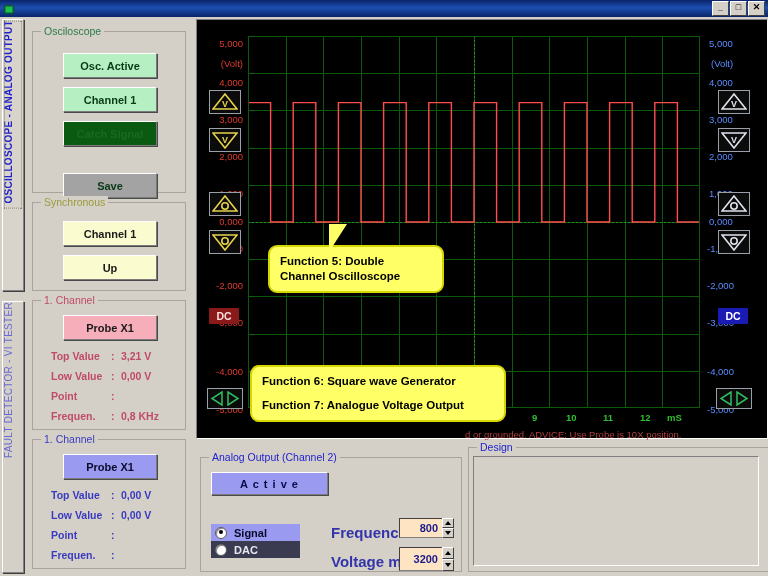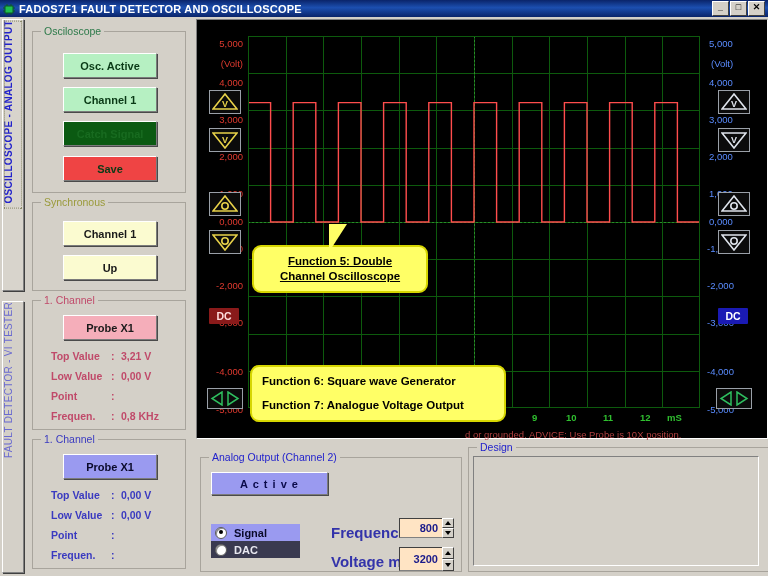--- a/index.html
+++ b/index.html
@@ -194,21 +194,20 @@
             <line x1="1" y1="8" x2="3" y2="8"></line>
           <line x1="11" y1="5" x2="13" y2="5"></line>
             <line x1="11" y1="8" x2="13" y2="8"></line>
           <line x1="5" y1="1" x2="5" y2="3"></line>
             <line x1="9" y1="1" x2="9" y2="3"></line>
           <line x1="5" y1="10" x2="5" y2="12"></line>
             <line x1="9" y1="10" x2="9" y2="12"></line>
         </g>
       </svg>
     </div>
-    <div class="tb-title">FADOS7F1   FAULT DETECTOR AND OSCILLOSCOPE</div>
     <div class="tb-spacer"></div>
     <div class="tb-btns">
       <div class="tb-btn">_</div>
       <div class="tb-btn">□</div>
       <div class="tb-btn">✕</div>
     </div>
   </div>
 
   <div class="winbody">
 
@@ -221,21 +220,21 @@
       </div>
     </div>
 
     <div class="leftpanel">
 
       <div class="gbox" style="left:8px;top:12px;width:152px;height:160px;">
         <div class="cap" style="color:#2d7a4a;">Osciloscope</div>
         <div class="btn" style="left:30px;top:21px;width:92px;height:23px;background:#b6f0c2;color:#0a3a16;">Osc. Active</div>
         <div class="btn" style="left:30px;top:55px;width:92px;height:23px;background:#b6f0c2;color:#0a3a16;">Channel 1</div>
         <div class="btn" style="left:30px;top:89px;width:92px;height:23px;background:#0b5a12;color:#186b20;">Catch Signal</div>
-        <div class="btn" style="left:30px;top:124px;width:92px;height:23px;background:#ef4444;color:#0a3a16;">Save</div>
+        <div class="btn" style="left:30px;top:141px;width:92px;height:23px;background:#a3a3a3;color:#0a3a16;">Save</div>
       </div>
 
       <div class="gbox" style="left:8px;top:183px;width:152px;height:87px;">
         <div class="cap" style="color:#9a9a3a;">Synchronous</div>
         <div class="btn" style="left:30px;top:18px;width:92px;height:23px;background:#fbfbd0;color:#1a1a1a;">Channel 1</div>
         <div class="btn" style="left:30px;top:52px;width:92px;height:23px;background:#fbfbd0;color:#1a1a1a;">Up</div>
       </div>
 
       <div class="gbox" style="left:8px;top:281px;width:152px;height:128px;">
         <div class="cap" style="color:#c04a6a;">1. Channel</div>
@@ -406,21 +405,21 @@
       <div class="ax x" style="left:261px;top:392px;">7</div>
       <div class="ax x" style="left:298px;top:392px;">8</div>
       <div class="ax x" style="left:335px;top:392px;">9</div>
       <div class="ax x" style="left:369px;top:392px;">10</div>
       <div class="ax x" style="left:406px;top:392px;">11</div>
       <div class="ax x" style="left:443px;top:392px;">12</div>
       <div class="ax x" style="left:470px;top:392px;">mS</div>
     </div>
 
     <div class="tail" style="left:329px;top:207px;border-left:0 solid transparent;border-right:18px solid transparent;border-top:28px solid #ffff66;"></div>
-    <div class="callout" style="left:252px;top:228px;width:152px;text-align:center;text-decoration:underline;">
+    <div class="callout" style="left:268px;top:228px;width:152px;text-align:left;">
       <div>Function 5: Double</div>
       <div>Channel Oscilloscope</div>
     </div>
 
     <div class="callout" style="left:250px;top:348px;width:232px;">
       <div style="margin-bottom:9px;">Function 6: Square wave Generator</div>
       <div>Function 7: Analogue Voltage Output</div>
     </div>
 
     <div class="status" style="left:465px;top:412px;">d or grounded.  ADVICE: Use Probe is 10X position.</div>

